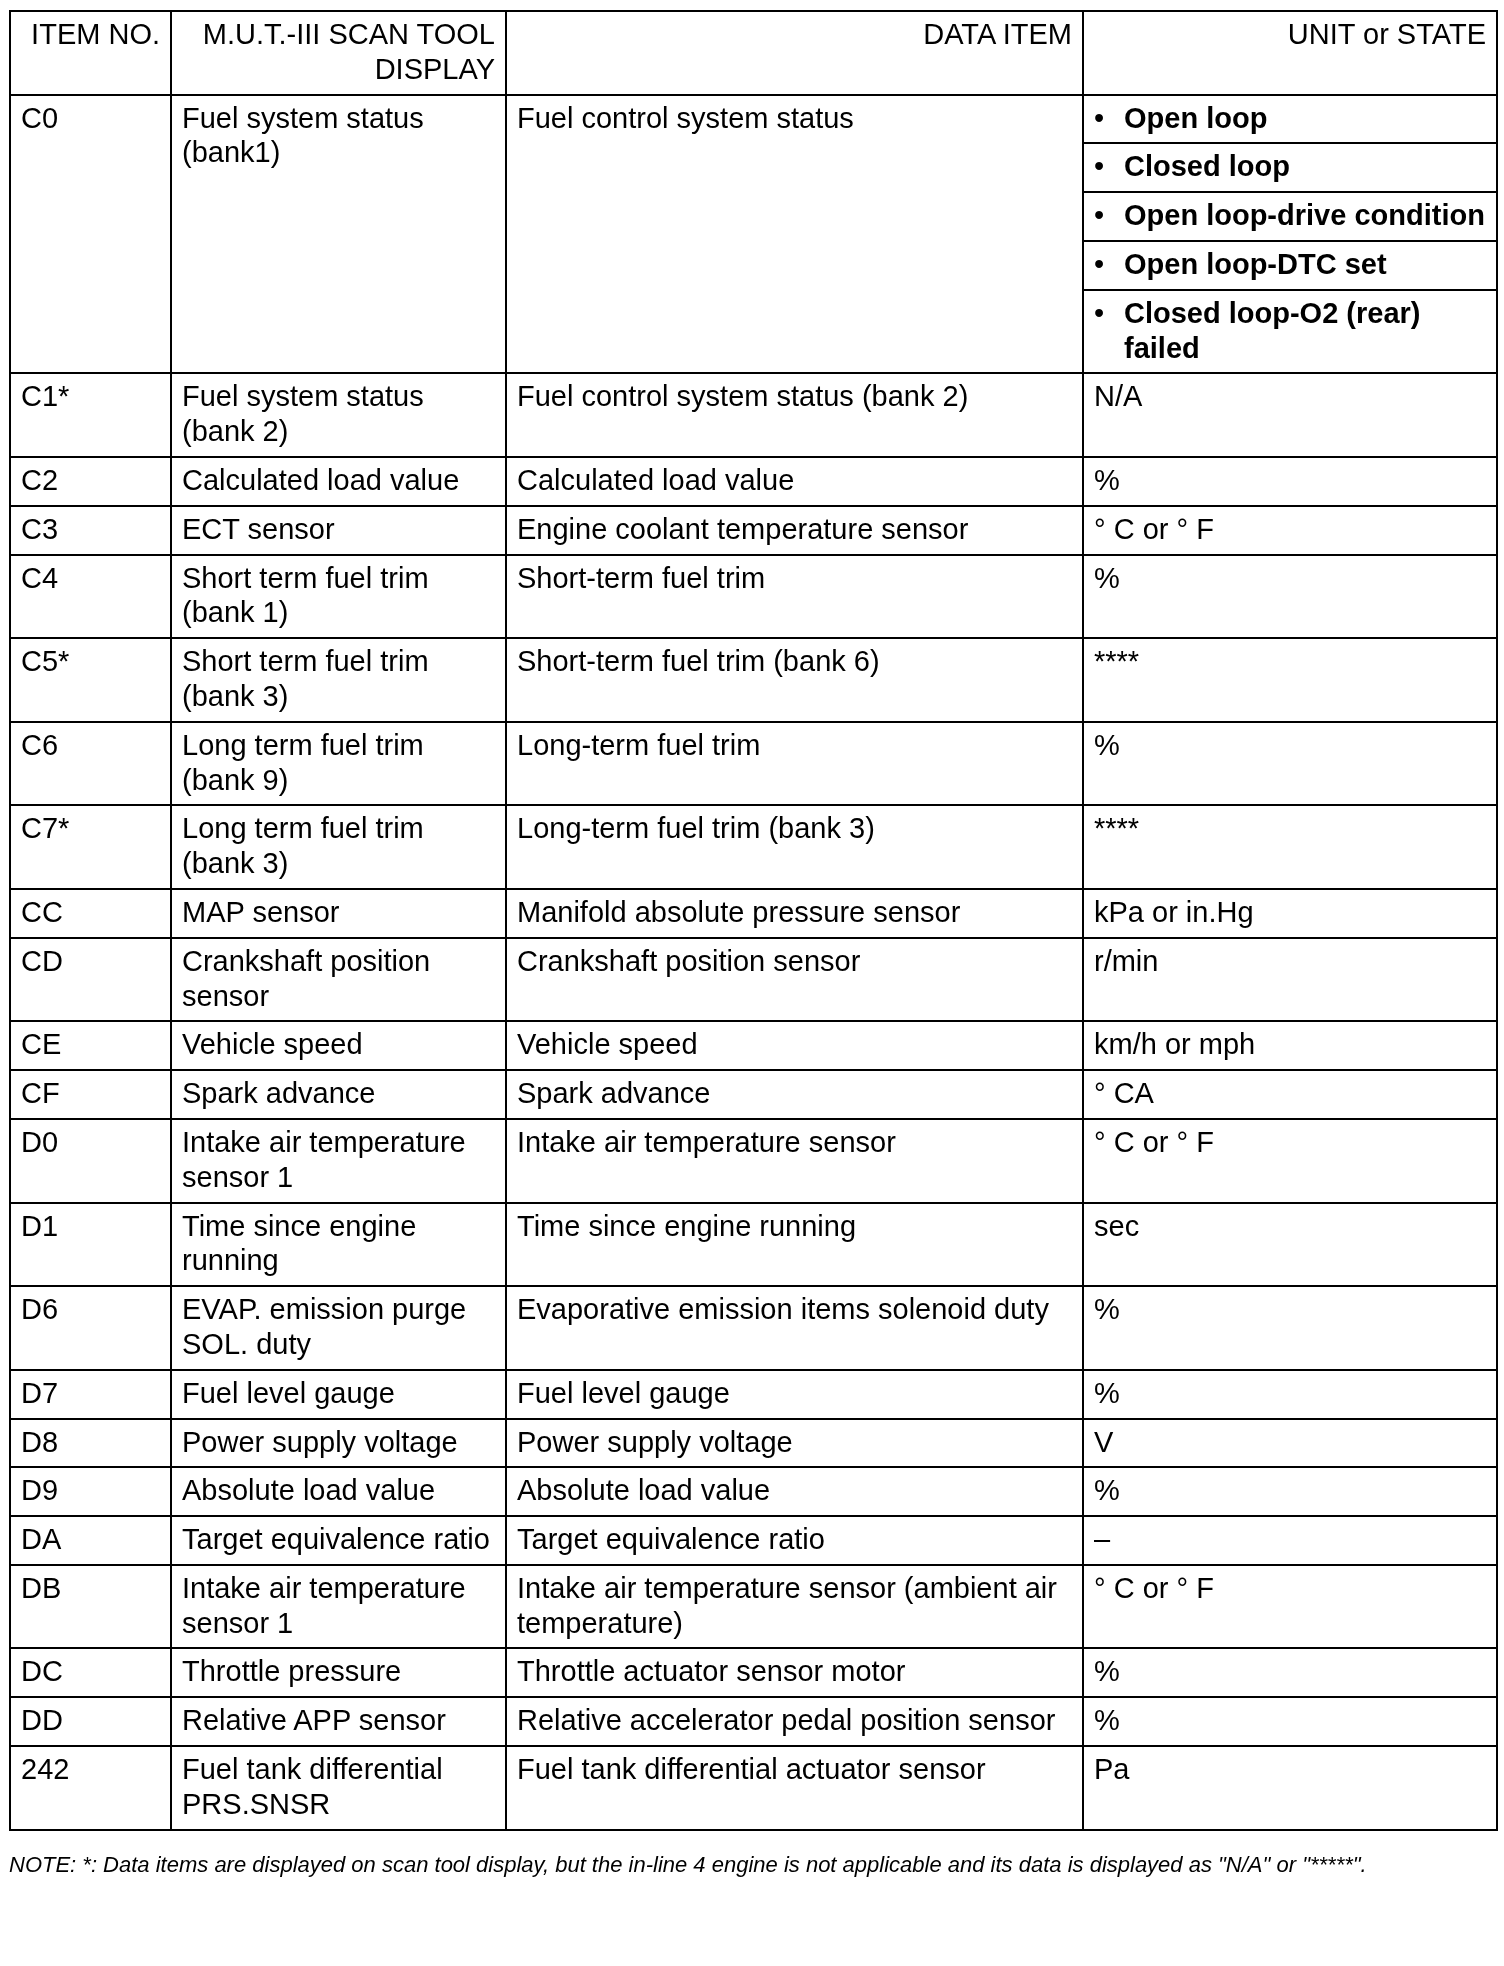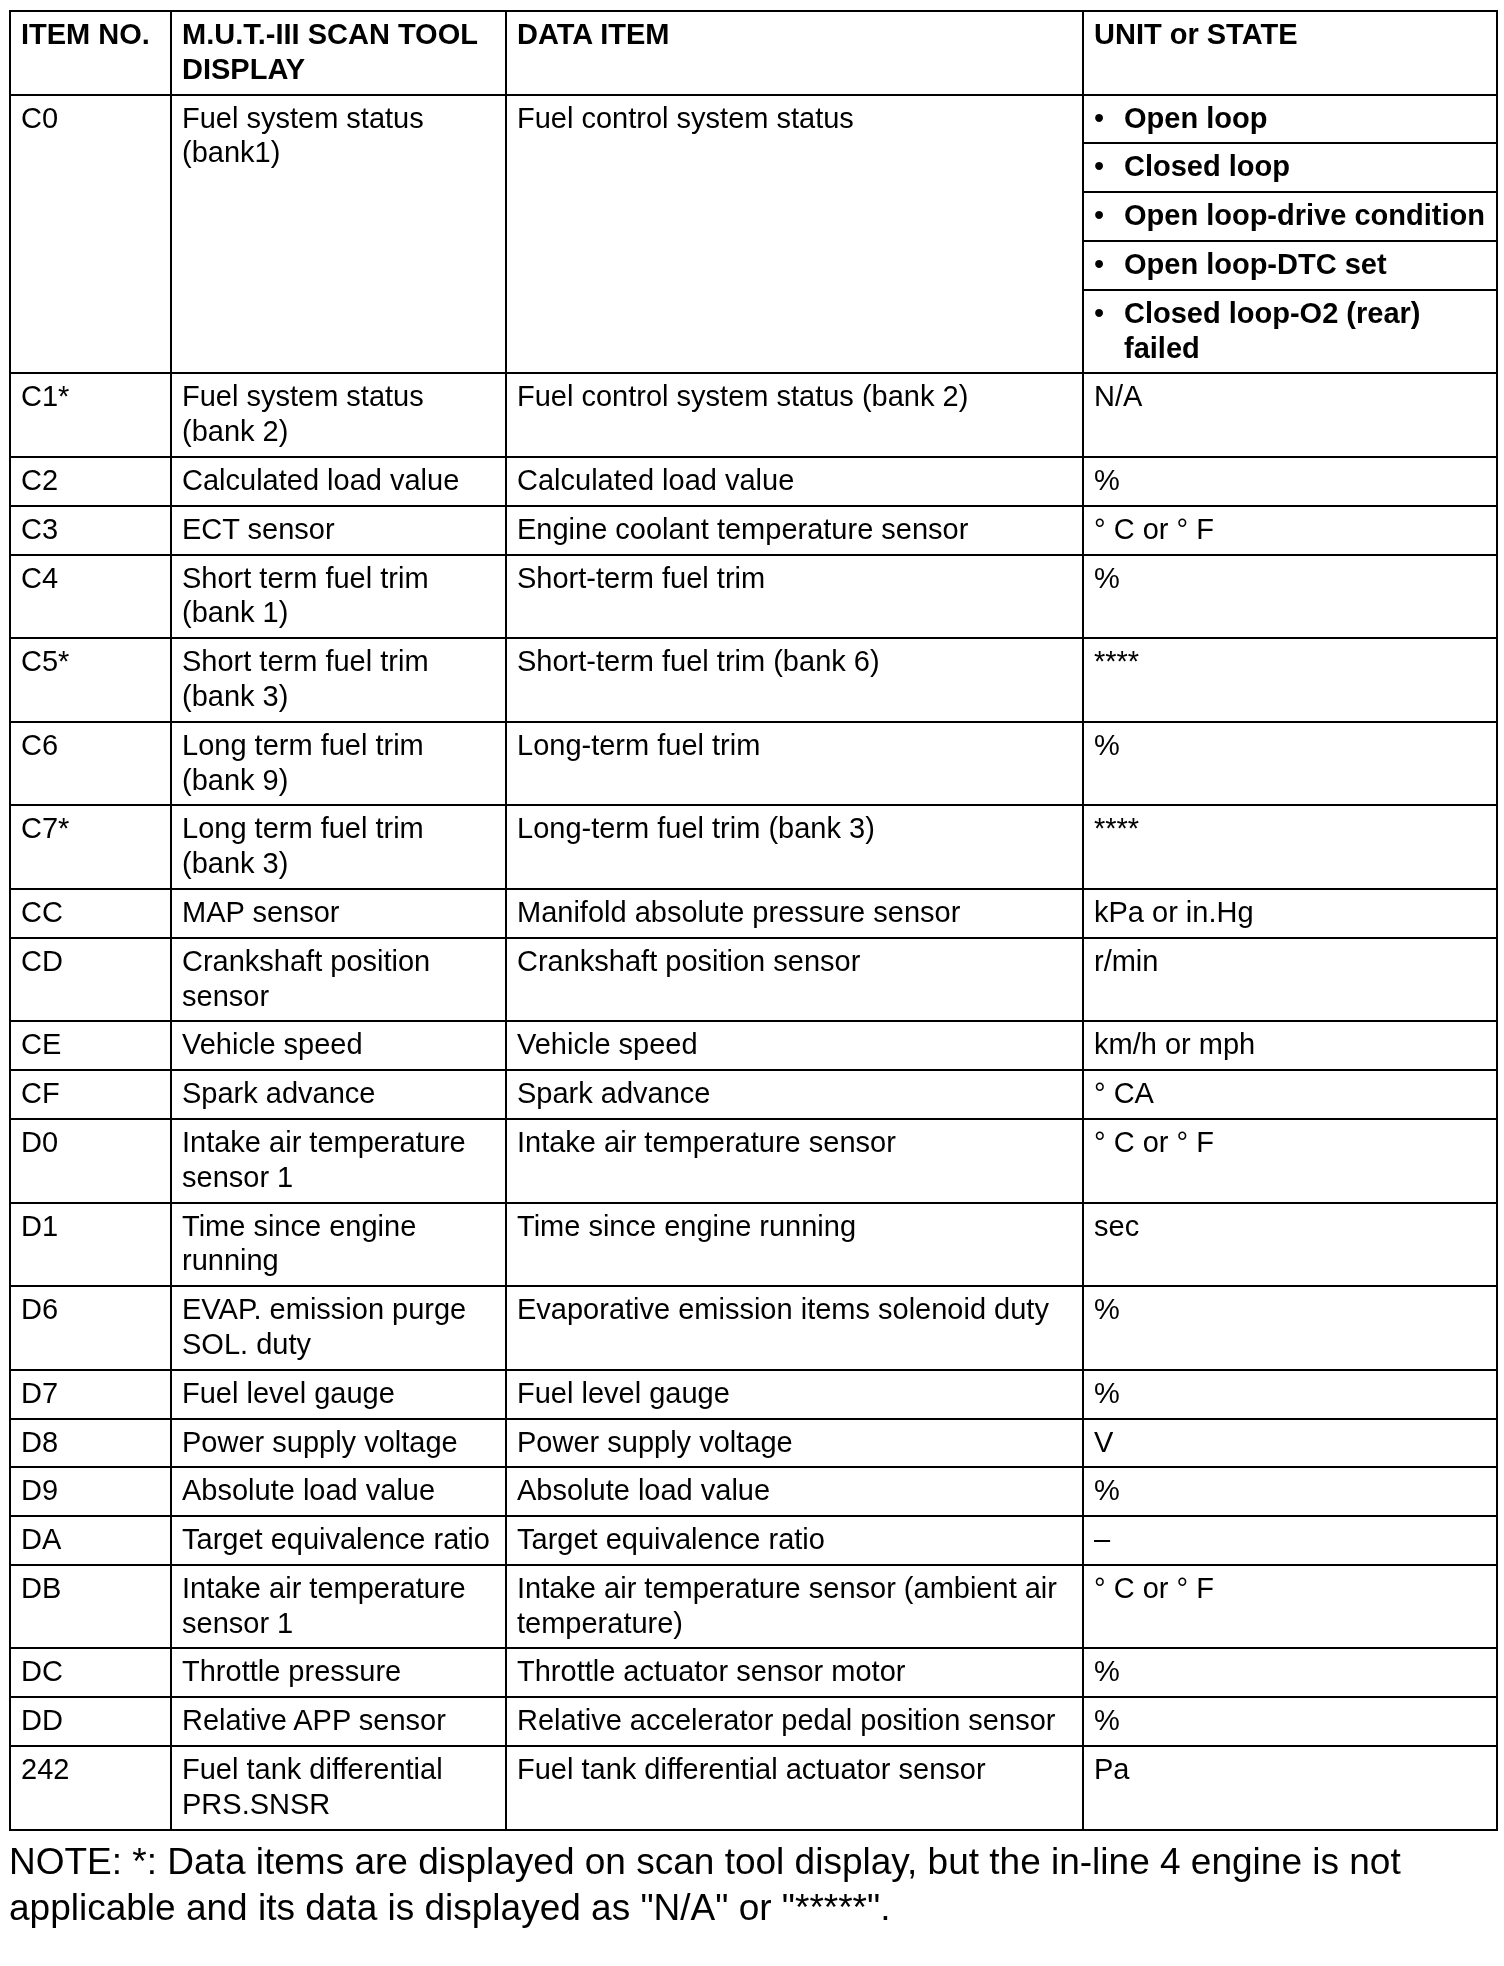--- a/index.html
+++ b/index.html
@@ -24,38 +24,40 @@
   table.data-table td {
     border: 2px solid #000000;
     vertical-align: top;
     text-align: left;
     font-size: 29px;
     line-height: 1.2;
     padding: 5px 10px 7px 10px;
     word-wrap: break-word;
   }
   table.data-table th {
-    font-weight: bold;
+    font-weight: normal;
+    text-align: right;
   }
   .bullet-line {
     display: flex;
     align-items: flex-start;
   }
   .bullet {
     flex: 0 0 auto;
     width: 30px;
   }
   .bullet-text {
     flex: 1 1 auto;
     font-weight: bold;
   }
   .note {
-    font-size: 37px;
+    font-style: italic;
+    font-size: 22px;
     line-height: 1.25;
-    margin-top: 8px;
+    margin-top: 20px;
     width: 1487px;
   }
 </style>
 </head>
 <body>
 
 <div class="page">
 
   <table class="data-table">
     <colgroup>

